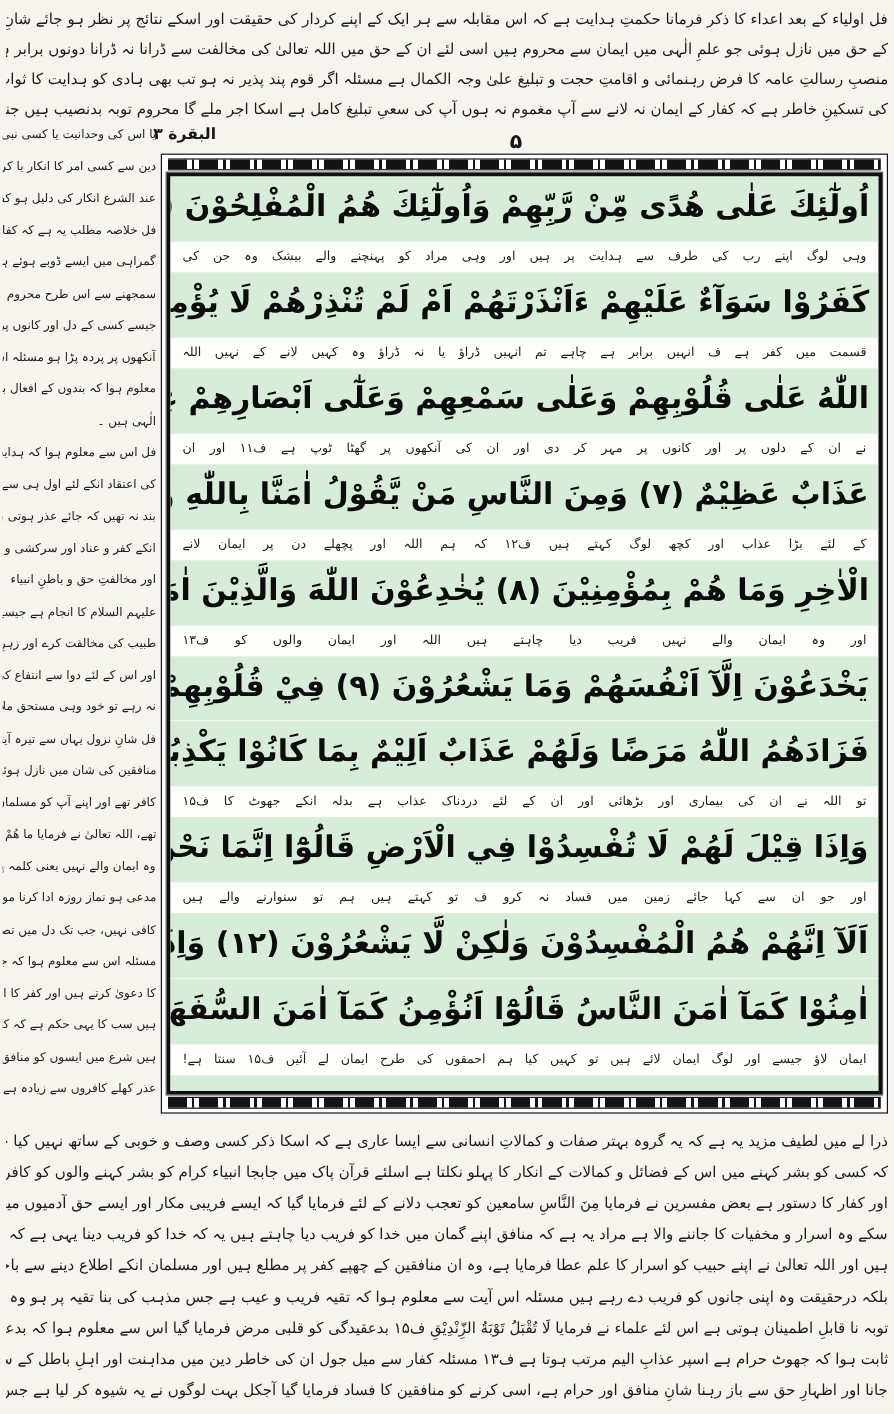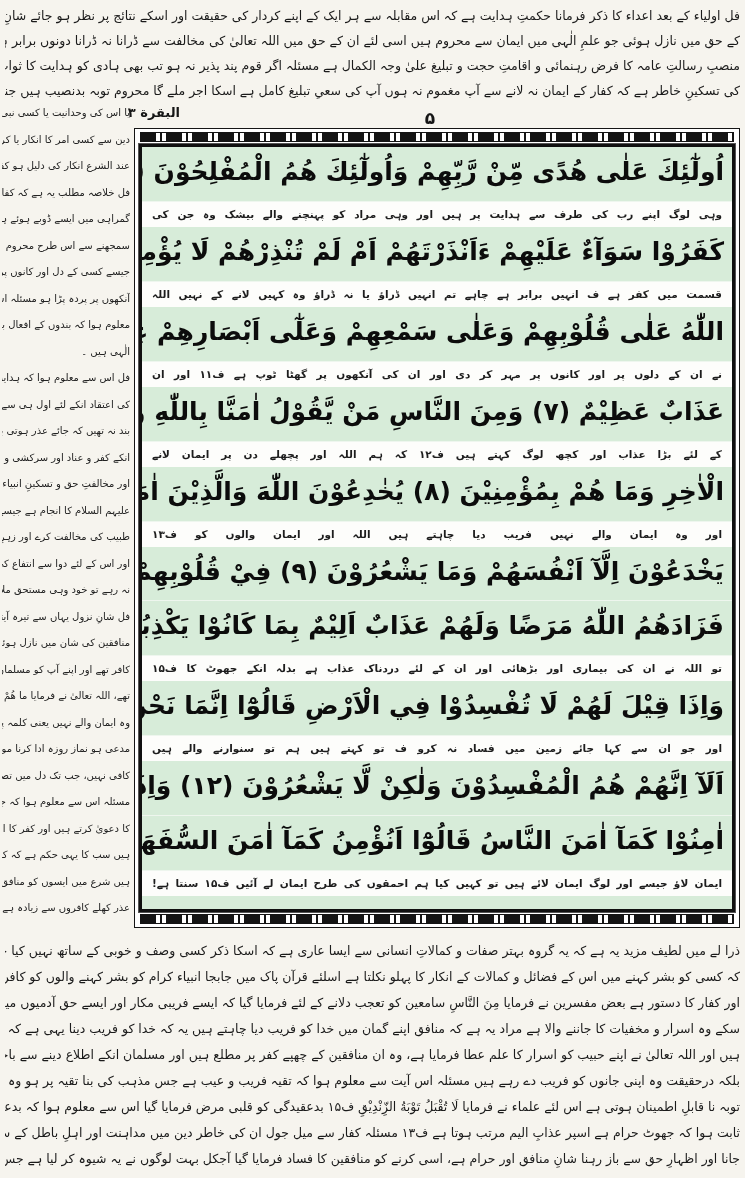--- a/index.html
+++ b/index.html
@@ -88,21 +88,20 @@
   }
   .urdu-line{
     flex:0 0 25px;height:25px;
     background:#fdfdfb;
     direction:rtl;
     font-size:10.5px;line-height:25px;
     white-space:nowrap;overflow:hidden;
     text-align:justify;text-align-last:justify;
     padding:0 10px;
     color:#1d1d1d;
-    font-weight:bold;
   }
   .green-cap{flex:0 0 13px;background:#d7ecd9;}
   
   .bottom-commentary{
     position:absolute;top:938px;right:5px;left:5px;height:236px;
   }
   .b-line{
     direction:rtl;white-space:nowrap;overflow:hidden;
     text-align:justify;text-align-last:justify;
     font-size:12.5px;line-height:26px;height:26px;
@@ -132,21 +131,21 @@
     <div class="s-line">گمراہی میں ایسے ڈوبے ہوئے ہیں کہ حق کے</div>
     <div class="s-line">سمجھنے سے اس طرح محروم ہو گئے</div>
     <div class="s-line">جیسے کسی کے دل اور کانوں پر مہر لگی ہو اور</div>
     <div class="s-line">آنکھوں پر پردہ پڑا ہو مسئلہ اس آیت سے</div>
     <div class="s-line">معلوم ہوا کہ بندوں کے افعال بھی تحتِ قدرتِ</div>
     <div class="s-line">الٰہی ہیں ۔</div>
     <div class="s-line">فل اس سے معلوم ہوا کہ ہدایت</div>
     <div class="s-line">کی اعتقاد انکے لئے اول ہی سے</div>
     <div class="s-line">بند نہ تھیں کہ جائے عذر ہوتی بلکہ</div>
     <div class="s-line">انکے کفر و عناد اور سرکشی و بے دینی</div>
-    <div class="s-line">اور مخالفتِ حق و تسکینِ انبیاء</div>
+    <div class="s-line">اور مخالفتِ حق و باطنِ انبیاء</div>
     <div class="s-line">علیہم السلام کا انجام ہے جیسے کوئی شخص</div>
     <div class="s-line">طبیب کی مخالفت کرے اور زہرِ قاتل کھالے</div>
     <div class="s-line">اور اس کے لئے دوا سے انتفاع کی صورت</div>
     <div class="s-line">نہ رہے تو خود وہی مستحق ملامت ہے ۔</div>
     <div class="s-line">فل شانِ نزول یہاں سے تیرہ آیتیں</div>
     <div class="s-line">منافقین کی شان میں نازل ہوئیں جو ظاہر میں</div>
     <div class="s-line">کافر تھے اور اپنے آپ کو مسلمان ظاہر کرنے</div>
     <div class="s-line">تھے، اللہ تعالیٰ نے فرمایا ما هُمْ بِمُؤْمِنِيْنَ</div>
     <div class="s-line">وہ ایمان والے نہیں یعنی کلمہ پڑھنا اسلام کا</div>
     <div class="s-line">مدعی ہو نماز روزہ ادا کرنا مومن ہونیکے لئے</div>

